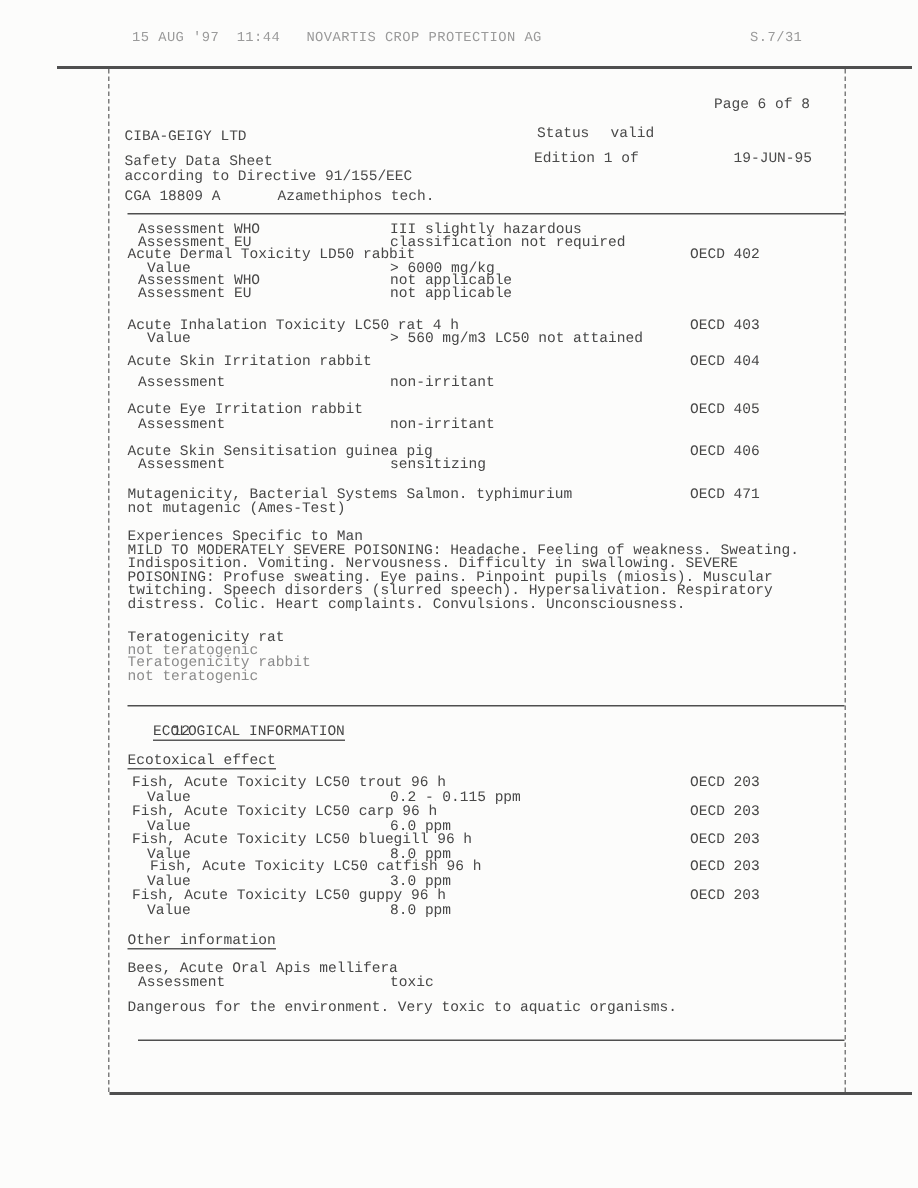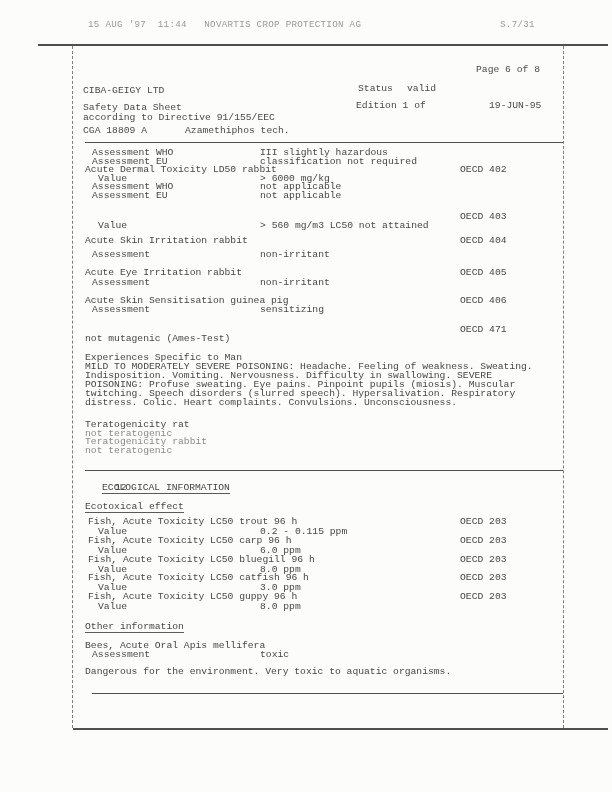--- a/index.html
+++ b/index.html
@@ -74,20 +74,21 @@
       </div>
       <div class="line-row" style="top: 182px;">
         <span style="left: 92px;">Assessment WHO</span>
         <span style="left: 260px;">not applicable</span>
       </div>
       <div class="line-row" style="top: 191px;">
         <span style="left: 92px;">Assessment EU</span>
         <span style="left: 260px;">not applicable</span>
       </div>
       <div class="line-row" style="top: 212px;">
+        <span style="left: 85px;">Acute Inhalation Toxicity LC50 rat 4 h</span>
         <span style="left: 460px;">OECD 403</span>
       </div>
       <div class="line-row" style="top: 221px;">
         <span style="left: 98px;">Value</span>
         <span style="left: 260px;">&gt; 560 mg/m3 LC50 not attained</span>
       </div>
       <div class="line-row" style="top: 236px;">
         <span style="left: 85px;">Acute Skin Irritation rabbit</span>
         <span style="left: 460px;">OECD 404</span>
       </div>
@@ -105,20 +106,21 @@
       </div>
       <div class="line-row" style="top: 296px;">
         <span style="left: 85px;">Acute Skin Sensitisation guinea pig</span>
         <span style="left: 460px;">OECD 406</span>
       </div>
       <div class="line-row" style="top: 305px;">
         <span style="left: 92px;">Assessment</span>
         <span style="left: 260px;">sensitizing</span>
       </div>
       <div class="line-row" style="top: 325px;">
+        <span style="left: 85px;">Mutagenicity, Bacterial Systems Salmon. typhimurium</span>
         <span style="left: 460px;">OECD 471</span>
       </div>
       <div class="line-row" style="top: 334px;">
         <span style="left: 85px;">not mutagenic (Ames-Test)</span>
       </div>
       <div class="line-row" style="top: 353px;">
         <span style="left: 85px;">Experiences Specific to Man</span>
       </div>
       <div class="line-row" style="top: 362px; padding-left: 20px;">
         <span style="left: 85px;">MILD TO MODERATELY SEVERE POISONING: Headache. Feeling of weakness. Sweating.</span>
@@ -172,21 +174,21 @@
       </div>
       <div class="line-row" style="top: 555px;">
         <span style="left: 88px;">Fish, Acute Toxicity LC50 bluegill 96 h</span>
         <span style="left: 460px;">OECD 203</span>
       </div>
       <div class="line-row" style="top: 565px;">
         <span style="left: 98px;">Value</span>
         <span style="left: 260px;">8.0 ppm</span>
       </div>
       <div class="line-row" style="top: 573px;">
-        <span style="left: 88px;">Fish, Acute Toxicity LC50 catfish 96 h</span>
+        <span style="left: 100px;">Fish, Acute Toxicity LC50 catfish 96 h</span>
         <span style="left: 460px;">OECD 203</span>
       </div>
       <div class="line-row" style="top: 583px;">
         <span style="left: 98px;">Value</span>
         <span style="left: 260px;">3.0 ppm</span>
       </div>
       <div class="line-row" style="top: 592px;">
         <span style="left: 88px;">Fish, Acute Toxicity LC50 guppy 96 h</span>
         <span style="left: 460px;">OECD 203</span>
       </div>

